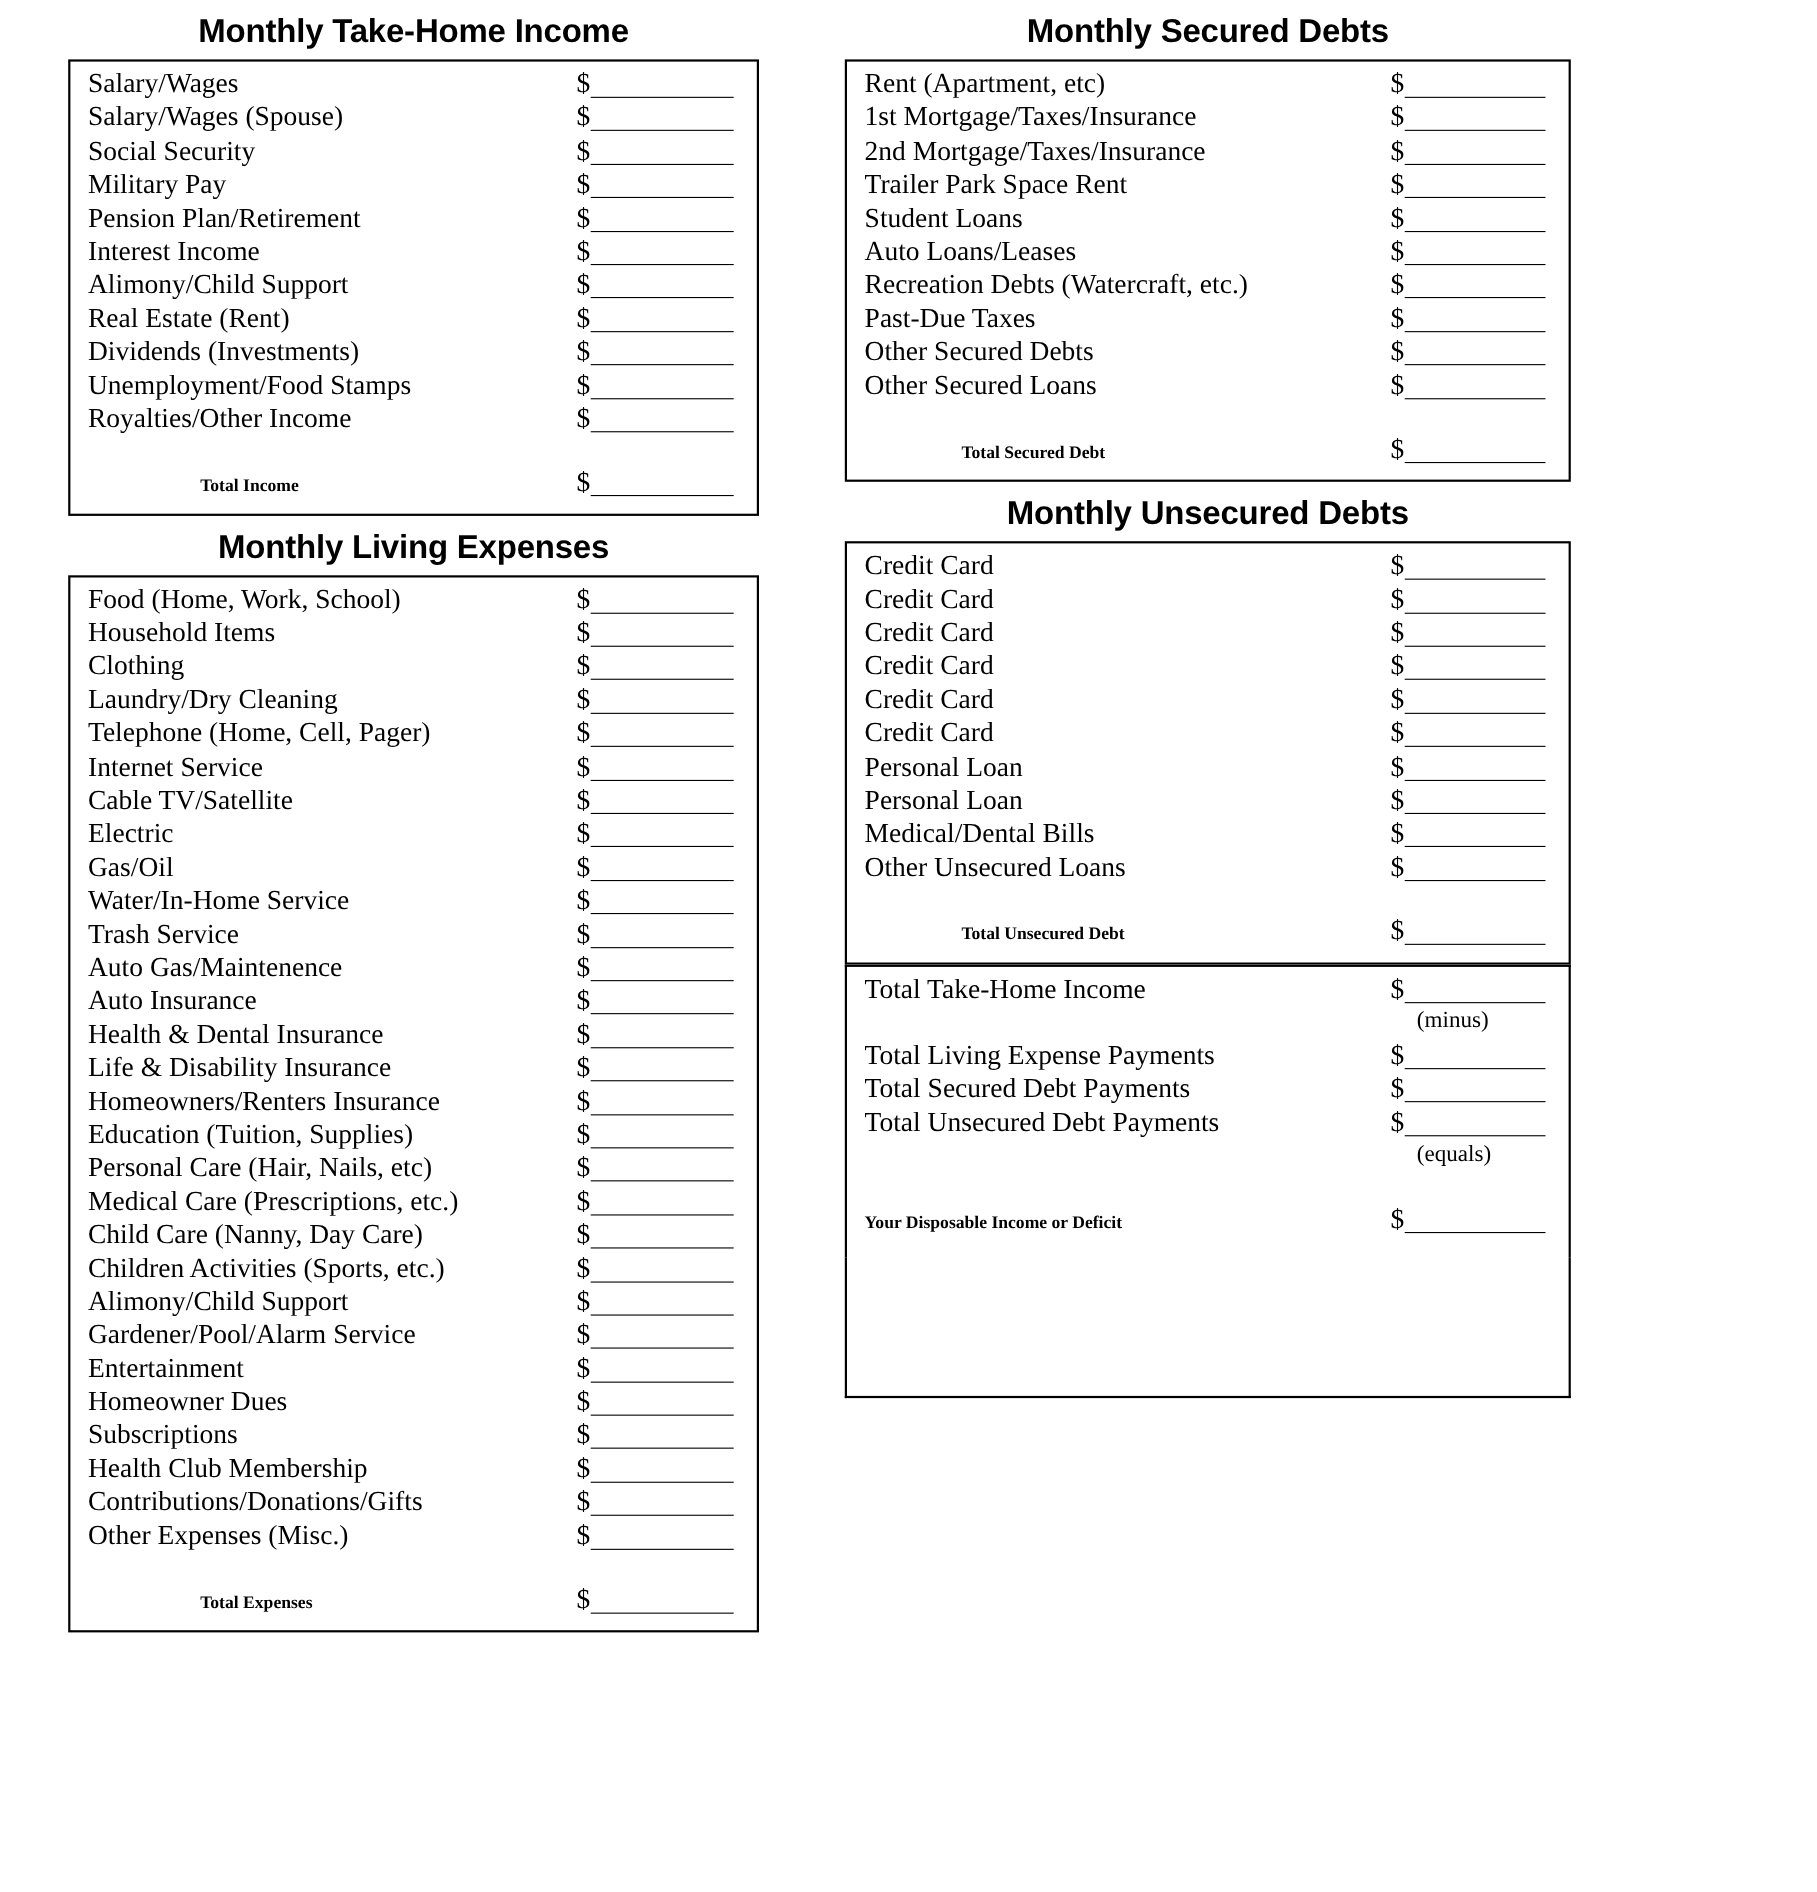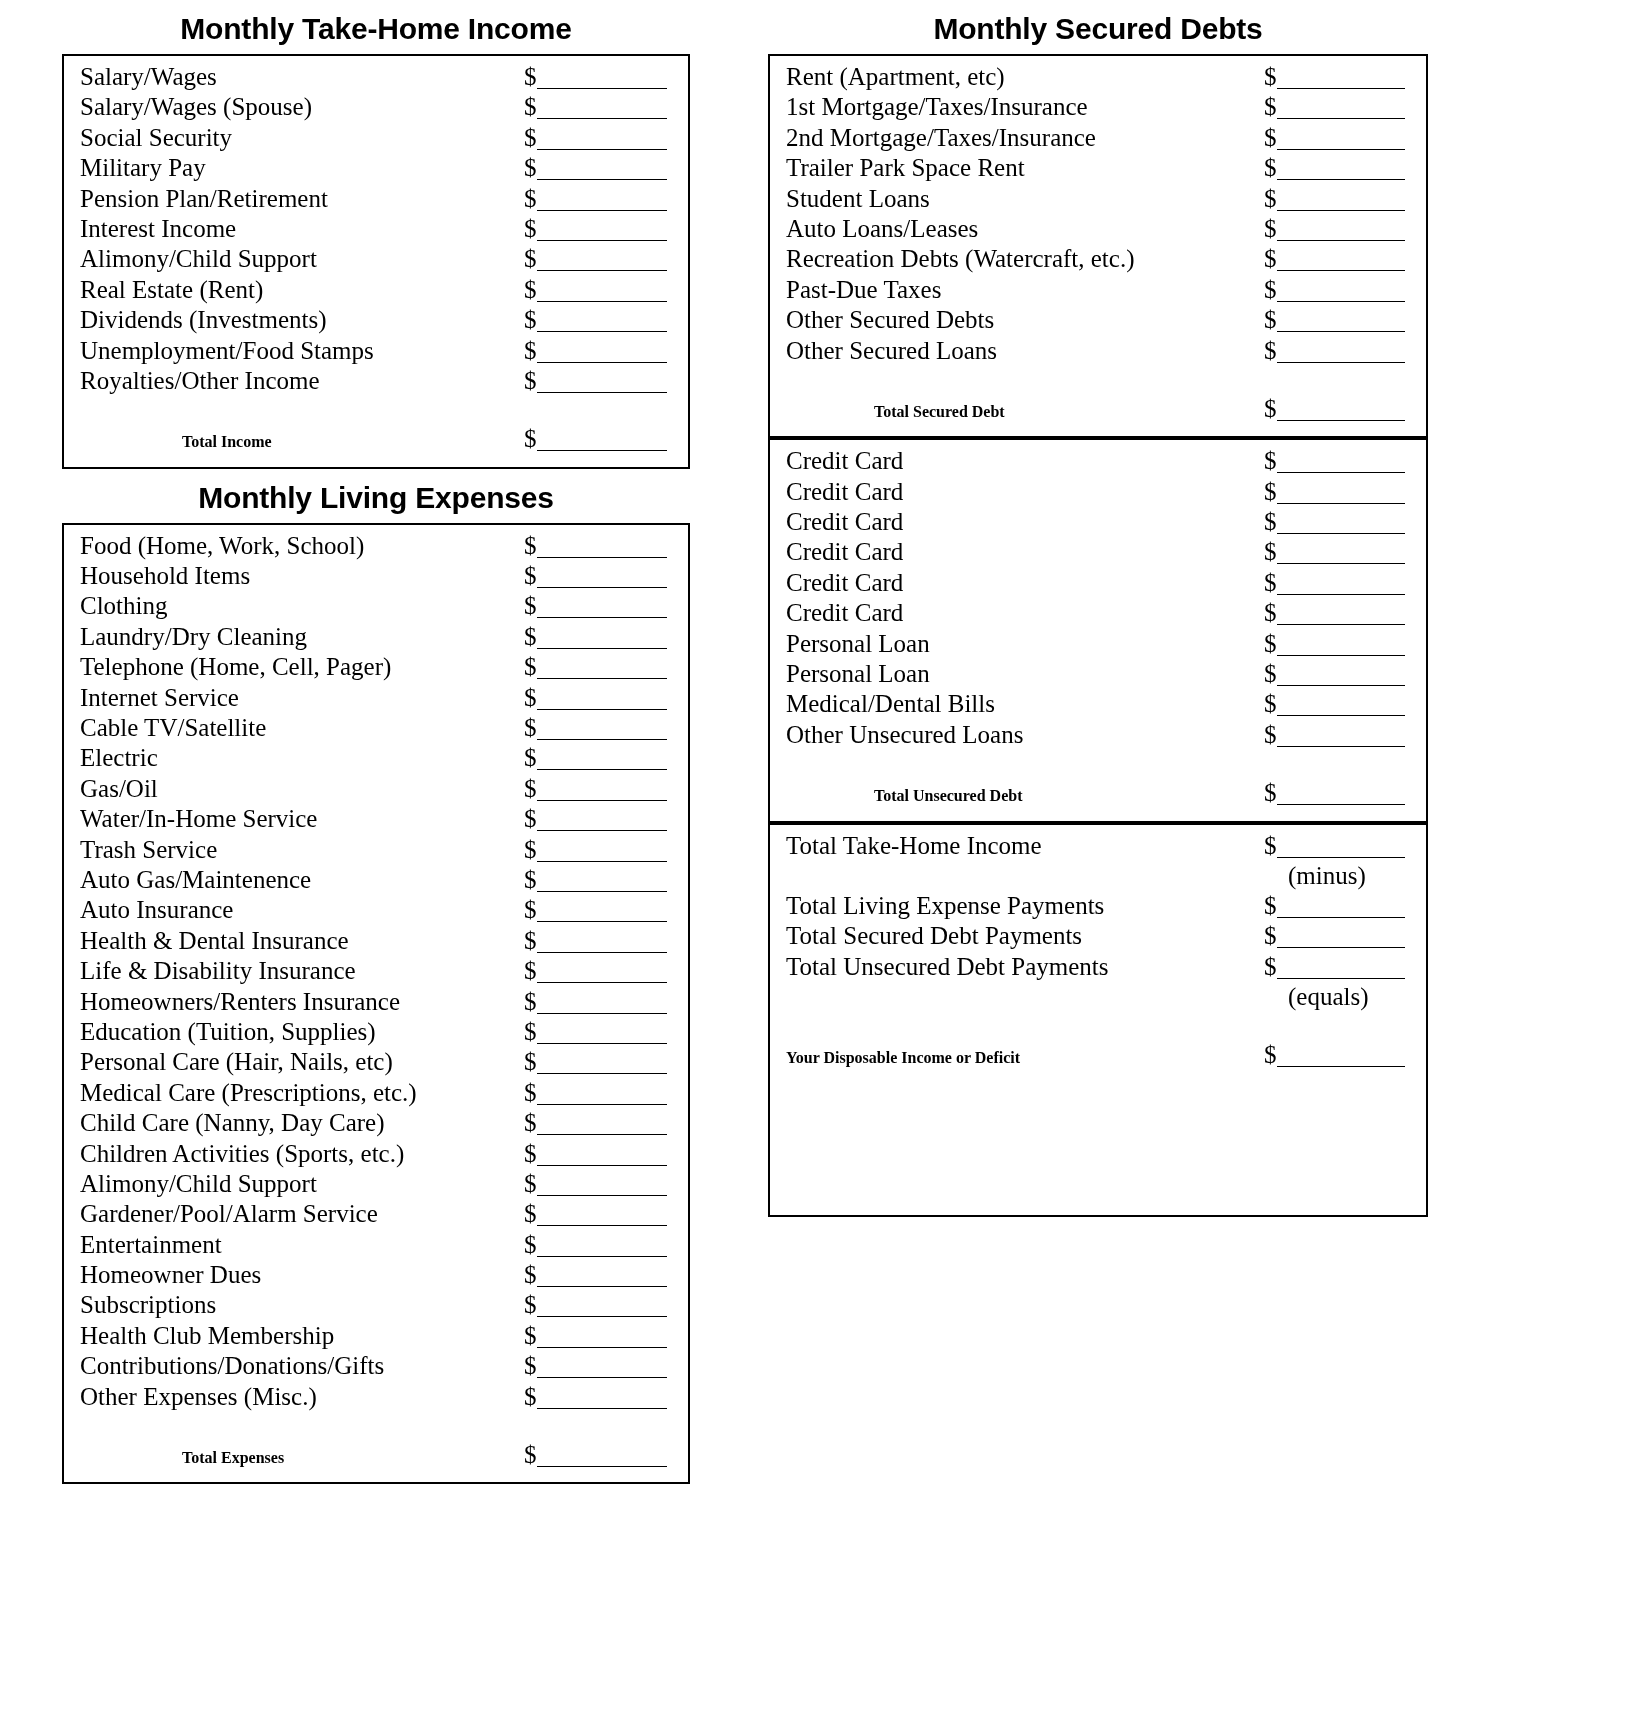--- a/index.html
+++ b/index.html
@@ -85,21 +85,21 @@
   
   .annot-row {
     display: flex;
     padding-left: 16px;
     padding-right: 14px;
     height: 30px;
     align-items: baseline;
   }
   .annot-row .annot {
     margin-left: auto;
-    font-size: 25px;
+    font-size: 21px;
     line-height: 1;
     width: 148px;
     text-align: left;
     padding-left: 24px;
   }
 
   
   .notebox {
     border: 2px solid #000;
     border-top: none;
@@ -527,20 +527,21 @@
       <div class="spacer-md"></div>
       <div class="row total">
         <span class="label" style="margin-left:88px;">Total Secured Debt</span>
         <span class="amount amt-right">
           <span class="dollar">$</span>
           <span class="blank" style="width:128px;"></span>
         </span>
       </div>
     </div>
 
+    <div class="section-title">Monthly Unsecured Debts</div>
     <div class="panel">
       <div id="unsecured-rows">
           <div class="row">
             <span class="label">Credit Card</span>
             <span class="amount amt-right">
               <span class="dollar">$</span>
               <span class="blank" style="width: 128px;"></span>
             </span>
           </div>
           <div class="row">

